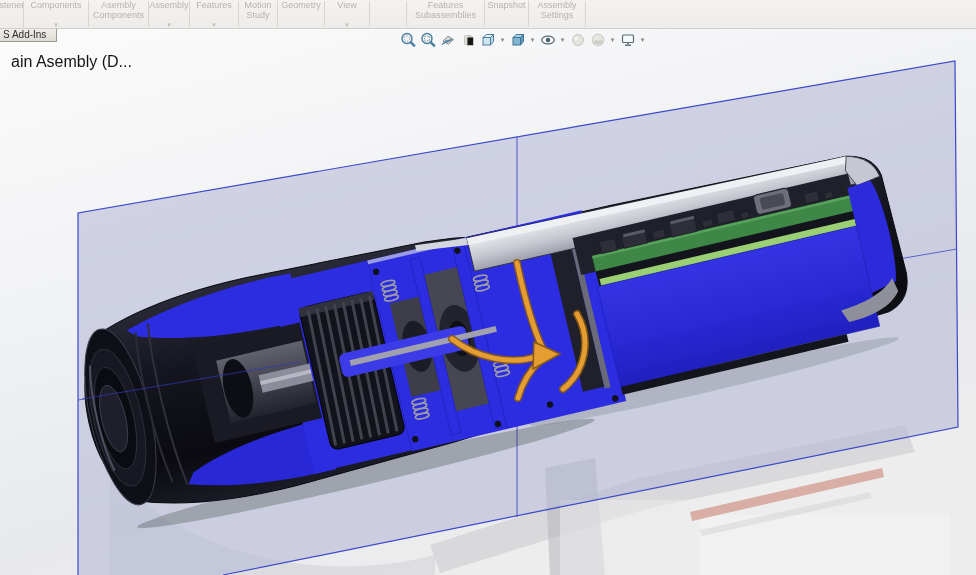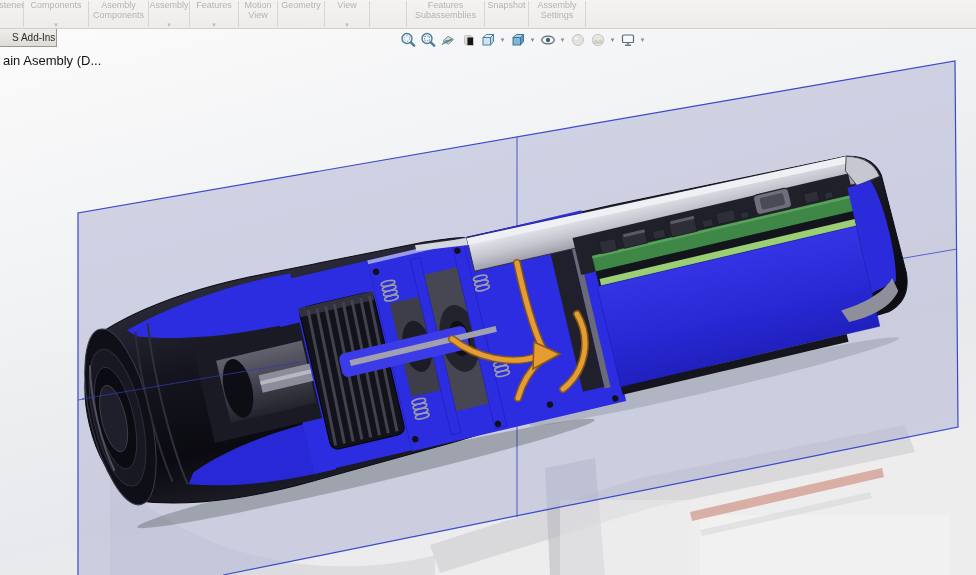--- a/index.html
+++ b/index.html
@@ -12,28 +12,28 @@
           border-bottom:1px solid #d2cfca;display:flex;align-items:stretch;z-index:30;}
   .cmd-btn{position:relative;display:flex;flex-direction:column;align-items:center;
            justify-content:flex-start;padding-top:1px;box-sizing:border-box;
            color:#b6b3ae;font-size:9px;line-height:9.5px;text-align:center;overflow:hidden;}
   .cmd-btn .lbl{white-space:normal;}
   .cmd-caret{position:absolute;bottom:0px;font-size:7px;color:#c0bdb8;line-height:7px;}
   .cmd-sep{width:1px;background:#d8d5d0;margin:1px 0;}
   .cmd-gap{width:36px;}
 
   
-  .addins-tab{position:absolute;top:28px;left:0;width:57px;height:19px;z-index:25;
+  .addins-tab{position:absolute;top:28px;left:0;width:57px;height:14px;z-index:25;
               background:linear-gradient(#efedea,#dfdcd6);
               border:1px solid #9c9890;border-left:none;
-              font-size:10px;color:#2d2d2d;display:flex;align-items:center;
-              padding-left:12px;box-sizing:border-box;}
-
-  
-  .tree-root{position:absolute;top:53px;left:3px;z-index:25;font-size:13px;color:#141414;}
+              font-size:10px;color:#2d2d2d;display:flex;align-items:flex-start;
+              padding-left:3px;box-sizing:border-box;}
+
+  
+  .tree-root{position:absolute;top:53px;left:11px;z-index:25;font-size:16px;color:#141414;}
 
   
   .hud{position:absolute;top:30px;left:399px;height:20px;display:flex;
        align-items:center;gap:3px;z-index:25;}
   .hud-btn{width:17px;height:17px;display:flex;align-items:center;justify-content:center;}
   .hud-caret{font-size:7px;color:#8a8a86;width:7px;text-align:center;}
 
   
   .viewport{position:absolute;top:0;left:0;z-index:1;}
 </style>
@@ -60,21 +60,21 @@
         <span class="lbl">Assembly</span>
         <span class="cmd-caret">▾</span>
       </div>
     <div class="cmd-sep"></div>
     <div class="cmd-btn" style="width:48px">
         <span class="lbl">Features</span>
         <span class="cmd-caret">▾</span>
       </div>
     <div class="cmd-sep"></div>
     <div class="cmd-btn" style="width:38px">
-        <span class="lbl">Motion View</span>
+        <span class="lbl">Motion Study</span>
       </div>
     <div class="cmd-sep"></div>
     <div class="cmd-btn" style="width:46px">
         <span class="lbl">Geometry</span>
       </div>
     <div class="cmd-sep"></div>
     <div class="cmd-btn" style="width:44px">
         <span class="lbl">View</span>
         <span class="cmd-caret">▾</span>
       </div>

